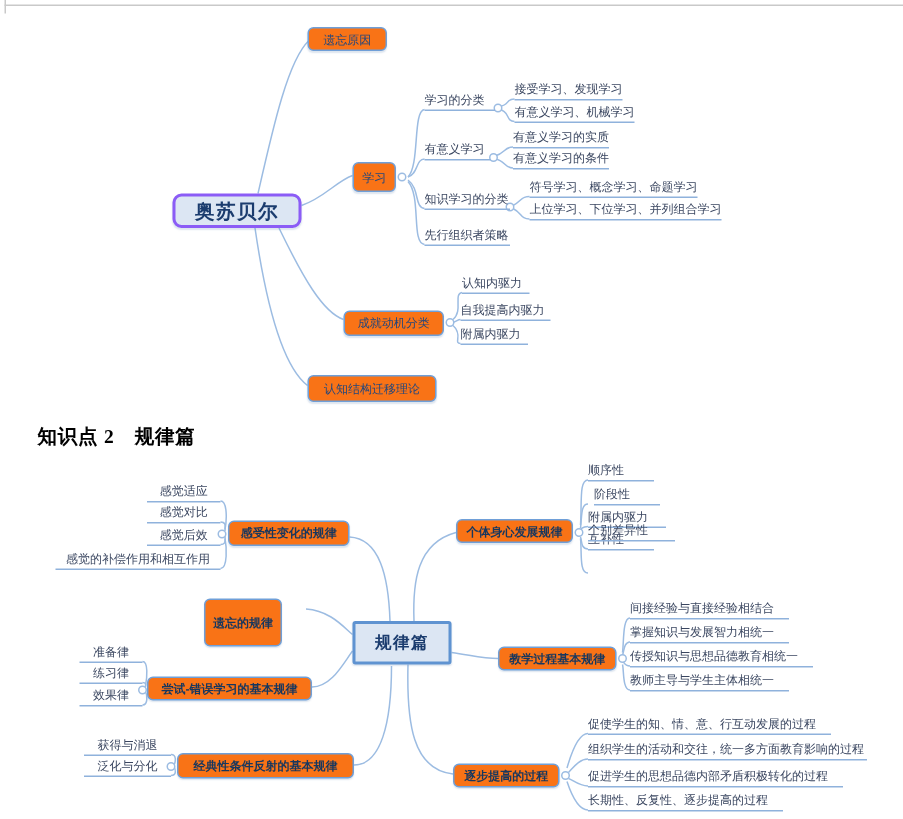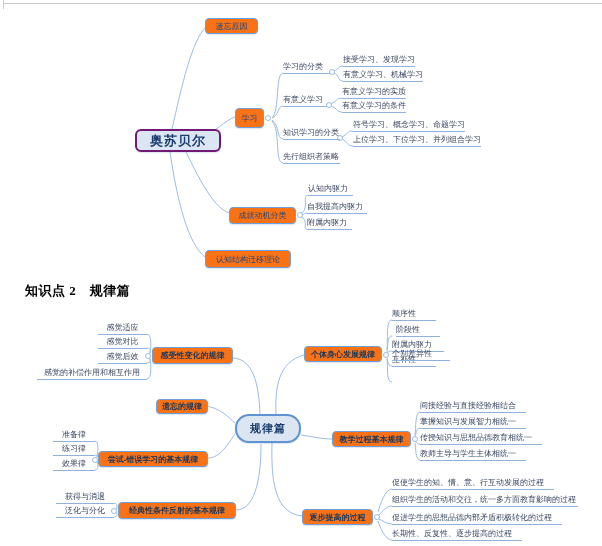--- a/index.html
+++ b/index.html
@@ -11,25 +11,25 @@
   .pagemark{position:absolute;pointer-events:none;}
   #connectors{position:absolute;left:0;top:0;width:602px;height:546px;pointer-events:none;}
   .box{
     position:absolute;display:flex;align-items:center;justify-content:center;
     background:#f97316;border:1px solid #6f9fd8;border-radius:4px;
     font-size:8px;color:#24477c;white-space:nowrap;box-sizing:border-box;
     box-shadow:0 1px 1px rgba(120,150,190,.25);
   }
   .box.bold{font-weight:bold;color:#17375e;text-align:right;}
   .box.root1{
-    background:#dce6f3;border:2px solid #701a75;border-radius:6px;
-    font-size:13px;font-weight:bold;color:#1b3c6e;letter-spacing:1px;margin-left:20px;
+    background:#dce6f3;border:2px solid #8b5cf6;border-radius:6px;
+    font-size:13px;font-weight:bold;color:#1b3c6e;letter-spacing:1px;
   }
   .box.root2{
-    background:#dce6f3;border:2px solid #5f93d1;border-radius:14px;
+    background:#dce6f3;border:2px solid #5f93d1;border-radius:2px;
     font-size:11px;font-weight:bold;color:#1b3c6e;letter-spacing:1px;
   }
   .leaf{
     position:absolute;font-size:8px;line-height:9px;height:9px;
     color:#3a4660;border-bottom:1px solid #8fb2dc;padding-bottom:2px;
     white-space:nowrap;overflow:hidden;text-align:left;box-sizing:content-box;
   }
   .leaf.c{text-align:center;}
   .heading{
     position:absolute;left:25px;top:282px;font-size:13px;font-weight:bold;color:#000;
@@ -136,21 +136,21 @@
 
 <div class="leaf" style="left:308px;top:184px;width:45px">认知内驱力</div>
 <div class="leaf" style="left:307px;top:202px;width:60px">自我提高内驱力</div>
 <div class="leaf" style="left:307px;top:218px;width:45px">附属内驱力</div>
 
 <div class="heading">知识点 2　规律篇</div>
 
 <div class="box root2" style="left:235px;top:414px;width:66px;height:29px">规律篇</div>
 
 <div class="box bold" style="left:152px;top:347px;width:81px;height:17px">感受性变化的规律</div>
-<div class="box bold" style="left:156px;top:399px;width:52px;height:15px">遗忘的规律</div>
+<div class="box bold" style="left:136px;top:399px;width:52px;height:32px">遗忘的规律</div>
 <div class="box bold" style="left:98px;top:451px;width:110px;height:16px">尝试-错误学习的基本规律</div>
 <div class="box bold" style="left:118px;top:502px;width:118px;height:17px">经典性条件反射的基本规律</div>
 <div class="box bold" style="left:304px;top:346px;width:78px;height:16px">个体身心发展规律</div>
 <div class="box bold" style="left:332px;top:431px;width:79px;height:16px">教学过程基本规律</div>
 <div class="box bold" style="left:302px;top:509px;width:71px;height:16px">逐步提高的过程</div>
 
 <div class="leaf c" style="left:98px;top:323px;width:49px">感觉适应</div>
 <div class="leaf c" style="left:98px;top:337px;width:49px">感觉对比</div>
 <div class="leaf c" style="left:98px;top:352px;width:49px">感觉后效</div>
 <div class="leaf c" style="left:37px;top:368px;width:110px">感觉的补偿作用和相互作用</div>

